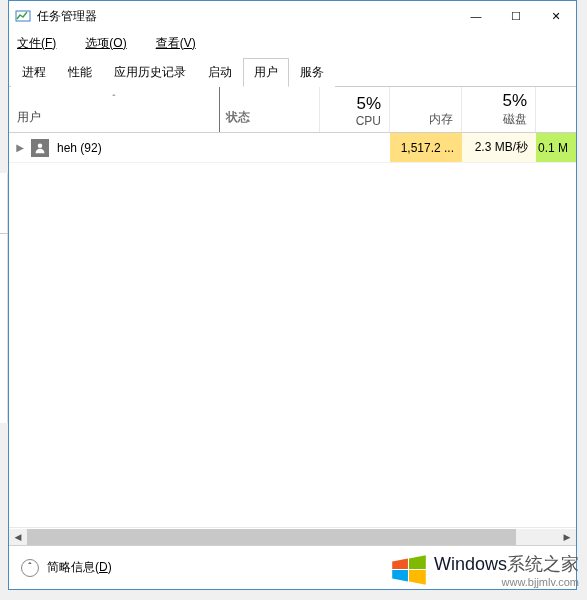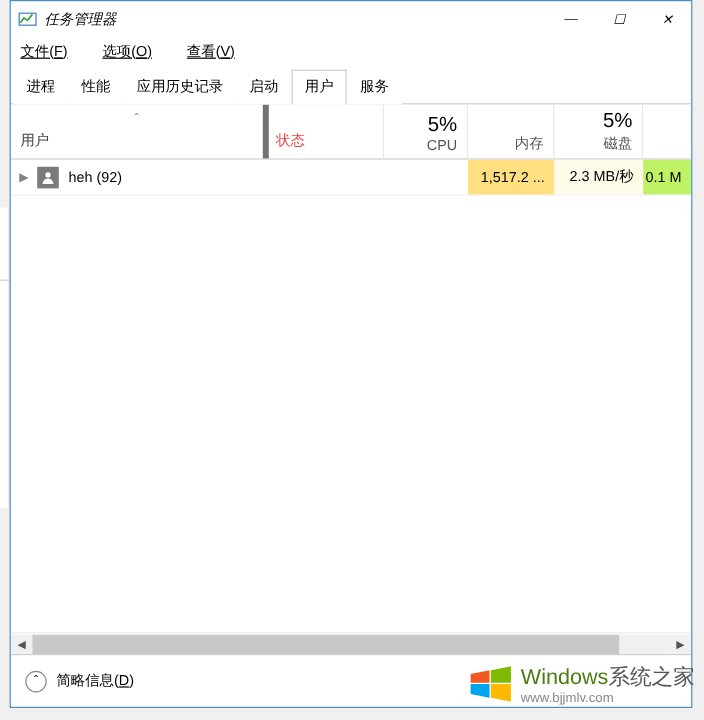--- a/index.html
+++ b/index.html
@@ -1,38 +1,38 @@
 <!DOCTYPE html>
 <html><head>
 <meta charset="utf-8">
 <style>
   * { box-sizing: border-box; margin: 0; padding: 0; }
   body { font-family: "Microsoft YaHei", "Segoe UI", sans-serif; font-size: 12px; width: 587px; height: 600px; background: #f0f0f0; position: relative; }
   .window { position: absolute; left: 8px; top: 0; width: 569px; height: 590px; background: #fff; border: 1px solid #4a8bc2; display: flex; flex-direction: column; }
   .frag-left { position:absolute; left:0; top:173px; width:8px; height:250px; background:#fff; border-right:1px solid #ddd; }
   .frag-left::before { content:""; position:absolute; top:60px; left:0; width:8px; height:1px; background:#ccc; }
-  .titlebar { height: 30px; display: flex; align-items: center; padding-left: 6px; font-style: italic; }
+  .titlebar { height: 30px; display: flex; align-items: center; padding-left: 6px; }
   .titlebar .icon { width: 16px; height: 16px; margin-right: 6px; }
   .titlebar .title { flex: 1; }
   .titlebar .ctrls { display: flex; }
   .titlebar .ctrls div { width: 40px; height: 28px; display: flex; align-items: center; justify-content: center; font-family: "Segoe UI Symbol", sans-serif; font-size: 11px; }
   .menubar { height: 24px; display: flex; align-items: center; padding: 0 8px; gap: 29px; text-decoration: underline; }
   .menubar span u { text-decoration: underline; }
   .tabbar { display: flex; border-bottom: 1px solid #ccc; padding-left: 2px; margin-top: 2px; }
   .tab { padding: 5px 10px; border: 1px solid transparent; border-bottom: none; position: relative; top: 1px; background: #fff; cursor: default; }
   .tab.active { border-color: #ccc; border-bottom: 1px solid #fff; }
   .content { flex: 1; display: flex; flex-direction: column; overflow: hidden; }
   .tablehead { display: flex; border-bottom: 1px solid #d0d0d0; height: 46px; }
   .tablehead .colsort { width: 210px; display:flex; flex-direction:column; }
   .tablehead .sortrow { height:18px; display:flex; justify-content:center; align-items:flex-end; color:#777; font-size:10px; }
   .tablehead .col { border-left: 1px solid #e8e8e8; text-align: right; padding: 4px 8px 4px 4px; display:flex; flex-direction:column; justify-content:flex-end; }
   .tablehead .col .pct { font-size: 17px; }
   .tablehead .col .lbl { font-size: 12px; color: #555; }
   .tablehead .name { flex:1; display:flex; align-items:flex-end; padding:0 0 6px 8px; color:#444; }
-  .tablehead .status { width:100px; border-left:5px solid #737373; display:flex; align-items:flex-end; padding:0 0 6px 6px; color:#ef4444;}
+  .tablehead .status { width:100px; border-left:1px solid #737373; display:flex; align-items:flex-end; padding:0 0 6px 6px; color:#737373;font-weight:bold;}
   .c-cpu { width: 70px; } .c-mem { width: 72px; gap: 43px; } .c-disk { width: 74px; } .c-net { width:40px; }
   .row { display: flex; height: 30px; align-items: center; border-bottom: 1px solid #f1f1f1; }
   .row .exp { width: 22px; text-align:center; color:#808080; font-size:10px; }
   .row .usericon { width:18px; height:18px; background:#7a7a7a; display:flex; align-items:center; justify-content:center; margin-right:8px; }
   .row .usericon svg { width:12px; height:12px; fill:#fff; }
   .row .uname { flex:1; }
   .row .status2 { width:100px; }
   .row .cell { text-align:right; padding-right:8px; height:100%; display:flex; align-items:center; justify-content:flex-end; }
   .h-cpu { width:70px; background:#fff4d0; }
   .h-mem { width:72px; background:#ffdf7f; }
@@ -40,22 +40,22 @@
   .h-net { width:40px; background:#bef264; }
   .tablebody { flex:1; overflow:hidden; }
   .hscroll { height:18px; display:flex; align-items:center; border-top:1px solid #e8e8e8; }
   .hscroll .arrow { width:18px; height:16px; display:flex; align-items:center; justify-content:center; background:#f0f0f0; font-size:9px; color:#555;}
   .hscroll .track { flex:1; height:16px; background:#f0f0f0; position:relative; }
   .hscroll .thumb { position:absolute; left:0; top:0; height:16px; width:92%; background:#c8c8c8; }
   .footer { height:44px; border-top:1px solid #d0d0d0; display:flex; align-items:center; padding:0 12px; gap:8px; }
   .footer .circ { width:18px; height:18px; border:1px solid #888; border-radius:50%; display:flex; align-items:center; justify-content:center; font-size:10px; }
   .watermark { position:absolute; right:8px; bottom:0; height:60px; display:flex; align-items:center; gap:4px; }
   .watermark .wtext .l1 { font-size:18px; color:#555; }
-  .watermark .wtext .l1 b { color:#4d7c0f; font-weight:normal; }
-  .watermark .wtext .l2 { font-size:11px; color:#888; text-align:left; }
+  .watermark .wtext .l1 b { color:#0f172a; font-weight:normal; }
+  .watermark .wtext .l2 { font-size:11px; color:#888; text-align:right; }
 </style>
 </head>
 <body>
 
 <div class="frag-left"></div>
 
 <div class="window">
 
   <div class="titlebar">
     <span class="icon">

